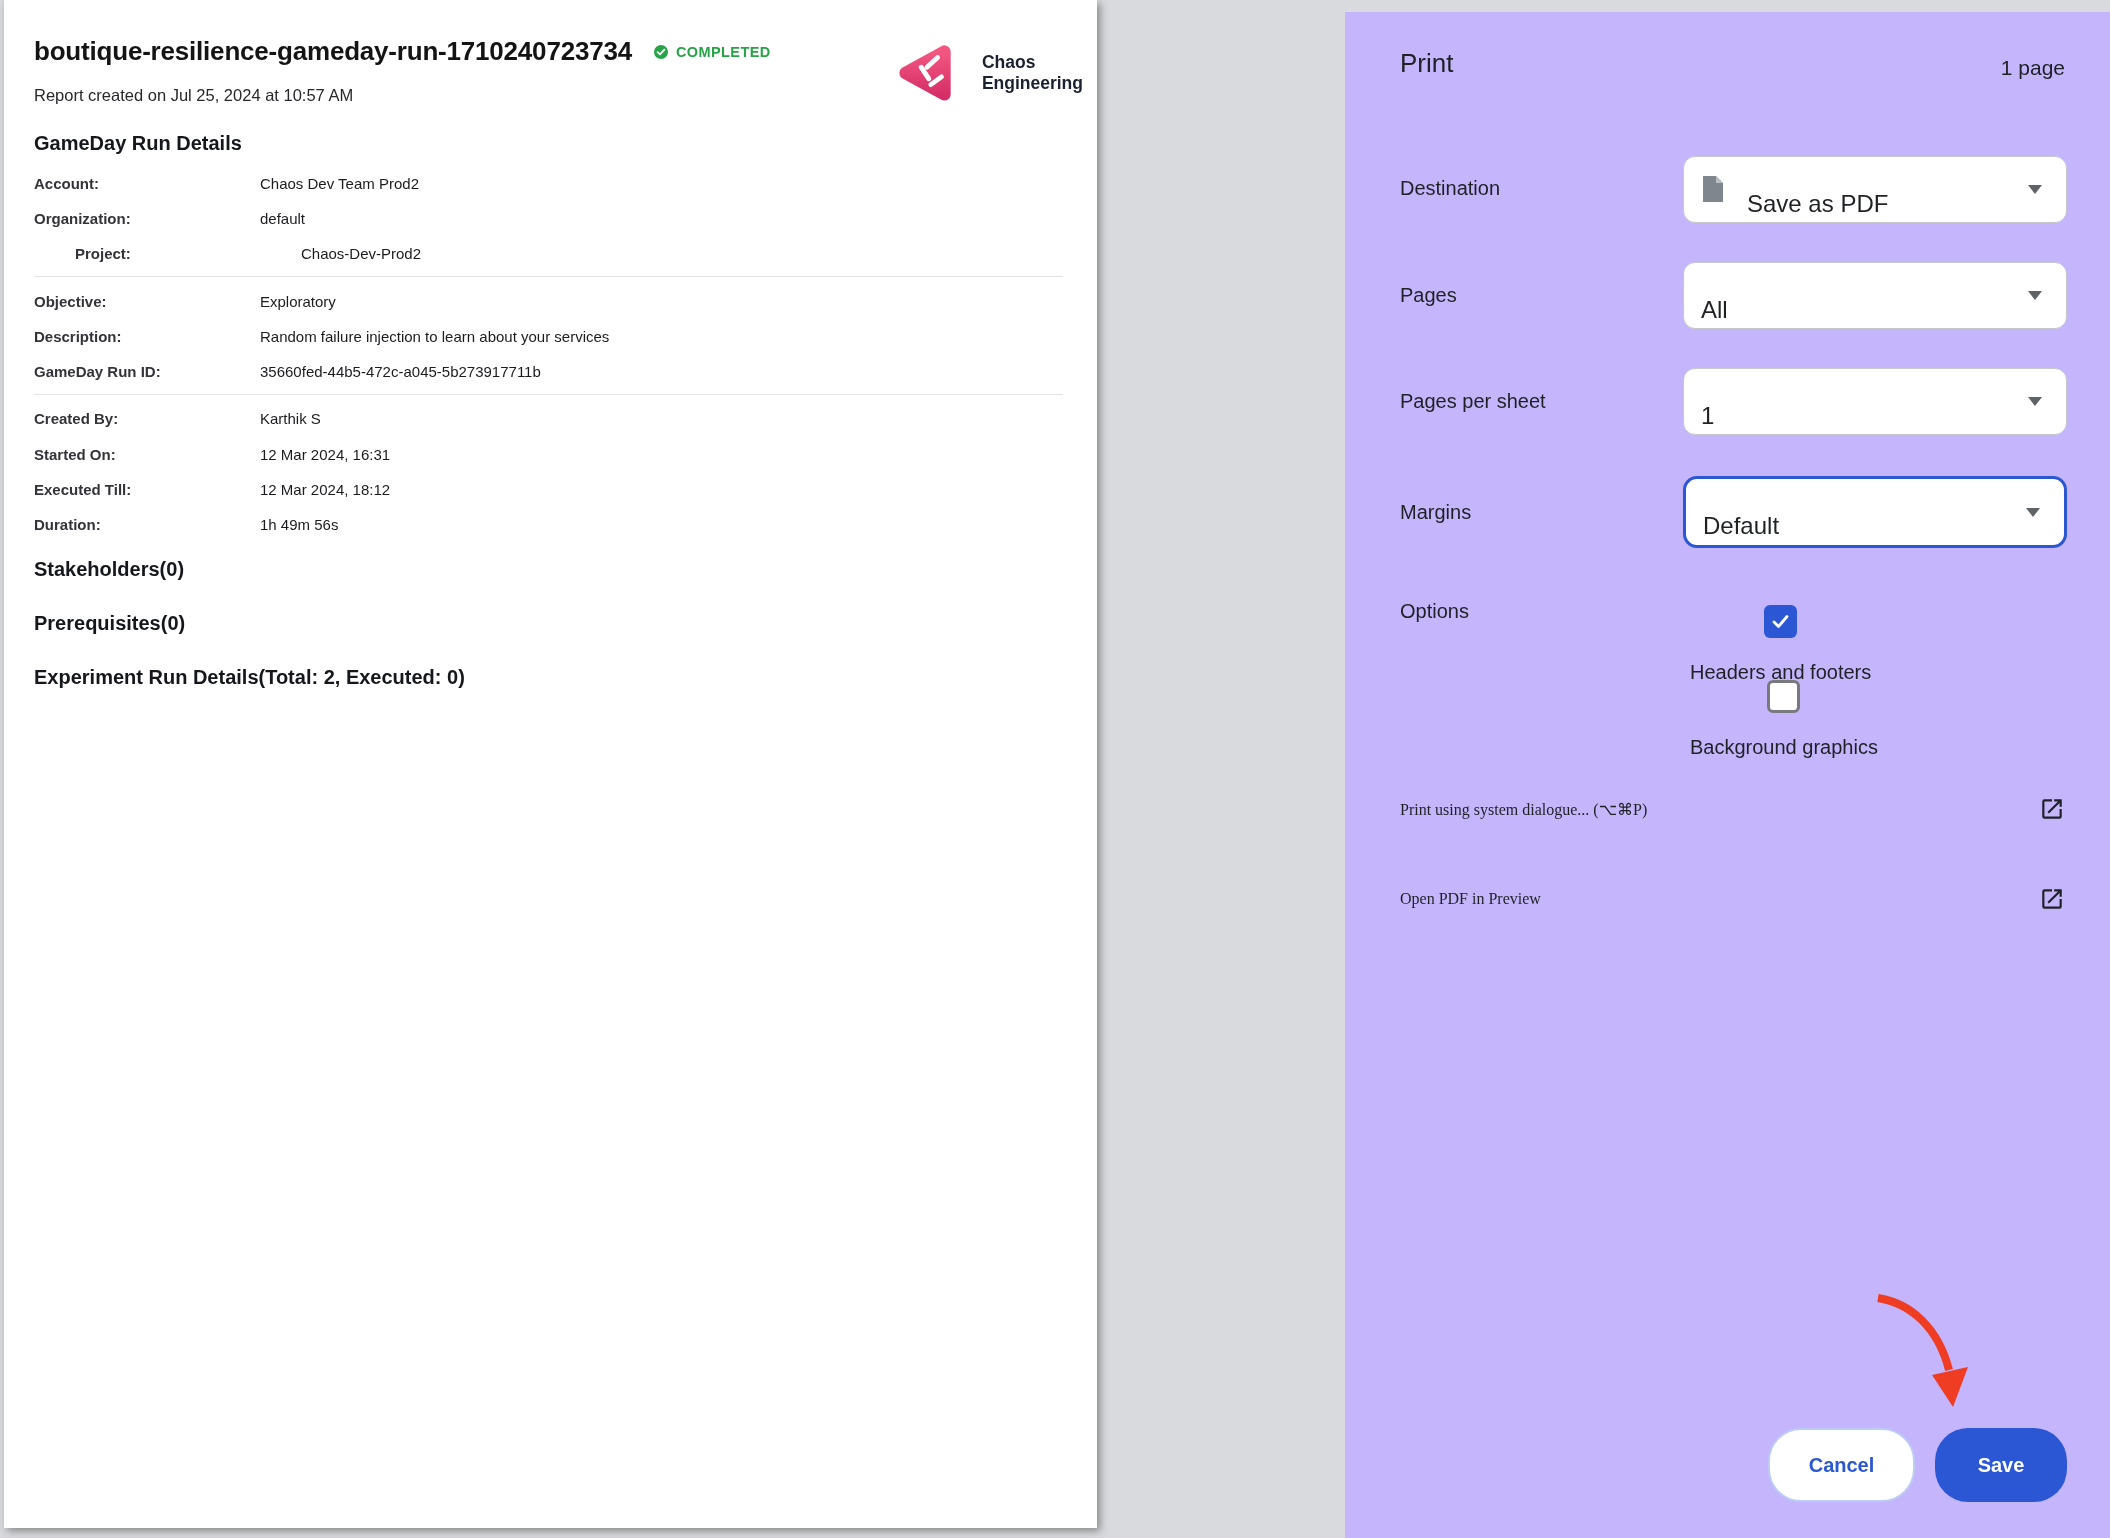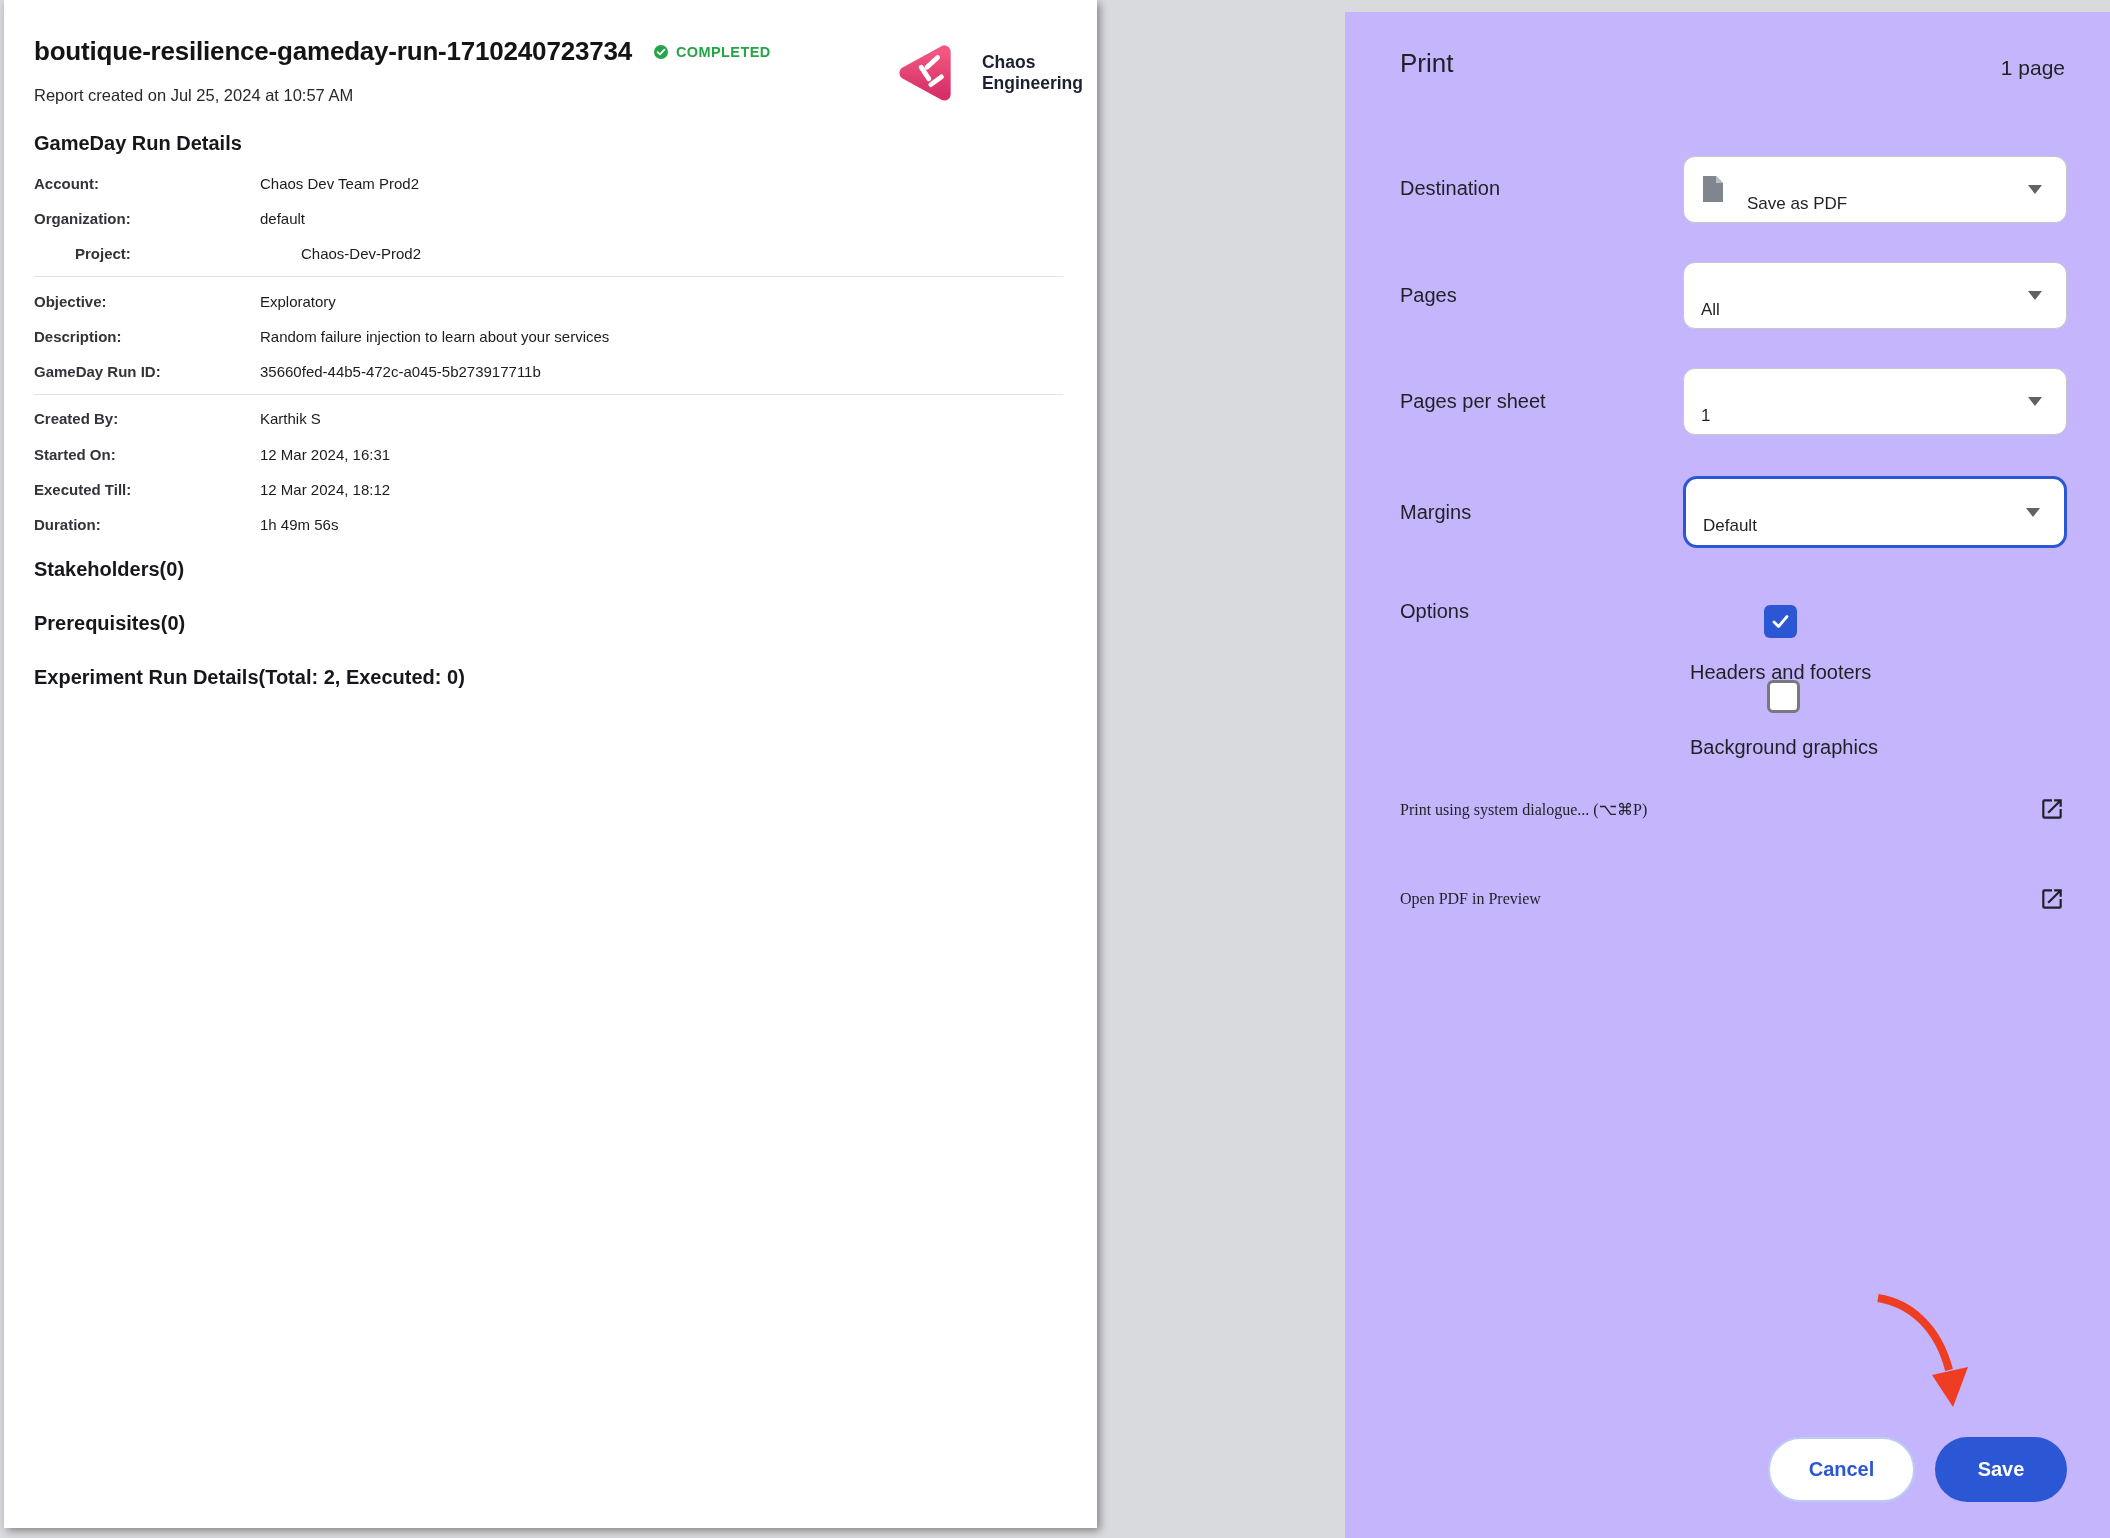--- a/index.html
+++ b/index.html
@@ -33,39 +33,39 @@
   
   .panel { position:absolute; left:1345px; top:12px; width:765px; height:1538px; background:#c4b5fd; }
   .panel-title { position:absolute; left:55px; top:36px; font-size:26px; color:#1f2124; }
   .page-count { position:absolute; right:45px; top:44px; font-size:21px; color:#1f2124; }
 
   .field-label { position:absolute; left:55px; font-size:20px; color:#1f2124; }
 
   .dropdown { position:absolute; left:338px; width:384px; height:67px;
     border:1px solid #c5c7cb; border-radius:12px; background:#fff;
     display:flex; align-items:center; padding:0 24px 0 17px; cursor:pointer; }
-  .dropdown .dd-text { font-size:17px; color:#1f2124;margin-top:28px; }
+  .dropdown .dd-text { font-size:24px; color:#1f2124;margin-top:28px; }
   .dropdown.focused { border:3px solid #2b57d4; border-radius:14px; }
   .caret { margin-left:auto; width:0; height:0; border-left:7px solid transparent;
     border-right:7px solid transparent; border-top:9px solid #5f6368; }
   .dd-icon { margin-right:22px; display:flex; }
 
   .check-row { position:absolute; left:345px; display:flex; align-items:center; gap:23px;flex-direction:column; }
   .checkbox { width:33px; height:33px; border-radius:6px; flex:0 0 auto;
     display:flex; align-items:center; justify-content:center; cursor:pointer; }
   .checkbox.checked { background:#2b57d4; }
   .checkbox.unchecked { background:#fff; border:3px solid #77797c; }
   .check-row .cb-label { font-size:20px; color:#1f2124; }
 
   .link-row { position:absolute; left:55px; right:45px; display:flex;
     align-items:center; justify-content:space-between; cursor:pointer; }
   .link-row .link-text { font-size:16px; color:#1f2124;font-family:Liberation Serif, serif; }
 
   .footer-buttons { position:absolute; right:43px; bottom:48px; display:flex; gap:20px; }
-  .btn { height:65px; border-radius:33px; font-size:20px; font-weight:700;
+  .btn { height:74px; border-radius:33px; font-size:20px; font-weight:700;
     display:flex; align-items:center; justify-content:center; cursor:pointer;
     font-family:inherit; }
   .btn-cancel { width:147px; background:#ffffff; border:2px solid #bdccf4; color:#2b57d4; }
   .btn-save { width:132px; background:#2b57d4; border:none; color:#ffffff; }
 
   .arrow-annotation { position:absolute; left:505px; top:1255px; }
 </style>
 </head>
 <body>
 

